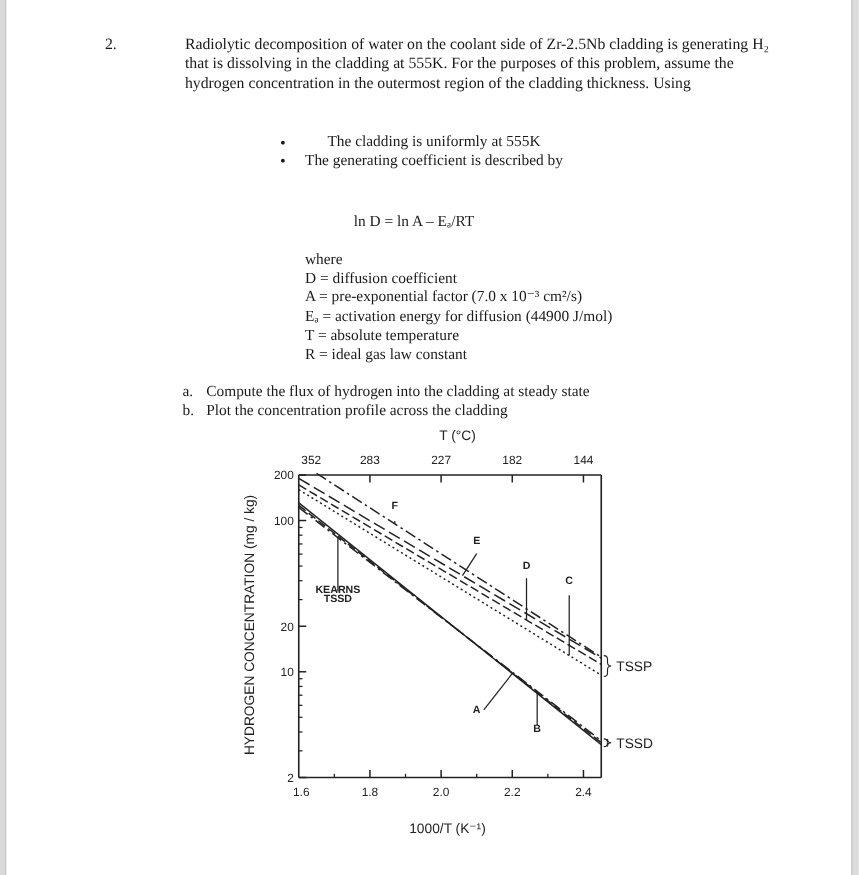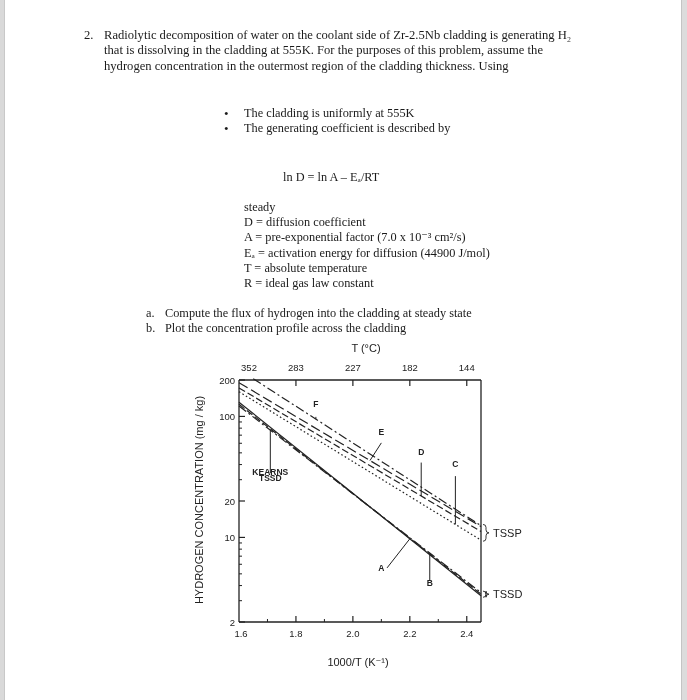--- a/index.html
+++ b/index.html
@@ -5,24 +5,24 @@
   html, body { margin: 0; padding: 0; }
   body {
     width: 687px; height: 700px; background: #ffffff; position: relative; overflow: hidden;
     font-family: "Liberation Serif", "DejaVu Serif", serif; color: #1a1a1a;
   }
   .edge-left { position: absolute; left: 0; top: 0; width: 4px; height: 700px; background: #d9d9d9; border-right: 1px solid #c8c8c8; }
   .edge-right { position: absolute; left: 681px; top: 0; width: 6px; height: 700px; background: #dcdcdc; border-left: 1px solid #c4c4c4; }
 
   .q-num { position: absolute; left: 84px; top: 28px; font-size: 12.6px; }
   .q-text { position: absolute; left: 104px; top: 28px; width: 520px; font-size: 12.6px; line-height: 15.3px; }
-  .q-line { white-space: nowrap; }
+  .q-line { white-space: nowrap; margin-left: 44px; }
 
   .bullets { position: absolute; left: 224px; top: 106px; font-size: 12.3px; line-height: 15px; }
-  .bullet { position: relative; padding-left: 20px; white-space: nowrap; }
+  .bullet { position: relative; padding-left: 20px; white-space: nowrap; text-align: center; }
   .bullet::before { content: "\2022"; position: absolute; left: 0; top: 0; font-size: 13px; }
 
   .eq { position: absolute; left: 283px; top: 170px; font-size: 12.3px; white-space: nowrap; }
 
   .defs { position: absolute; left: 244px; top: 200px; font-size: 12.3px; line-height: 15.2px; }
   .defs div { white-space: nowrap; }
 
   .tasks { position: absolute; left: 146px; top: 306px; font-size: 12.3px; line-height: 15px; }
   .task { position: relative; padding-left: 19px; white-space: nowrap; }
   .task .lbl { position: absolute; left: 0; top: 0; }
@@ -44,21 +44,21 @@
 </div>
 
 <div class="bullets">
   <div class="bullet">The cladding is uniformly at 555K</div>
   <div class="bullet">The generating coefficient is described by</div>
 </div>
 
 <div class="eq">ln D = ln A – Eₐ/RT</div>
 
 <div class="defs">
-  <div>steady</div>
+  <div>where</div>
   <div><span>D</span> = <span>diffusion coefficient</span></div>
   <div><span>A</span> = <span>pre-exponential factor (7.0 x 10⁻³ cm²/s)</span></div>
   <div><span>Eₐ</span> = <span>activation energy for diffusion (44900 J/mol)</span></div>
   <div><span>T</span> = <span>absolute temperature</span></div>
   <div><span>R</span> = <span>ideal gas law constant</span></div>
 </div>
 
 <div class="tasks">
   <div class="task">
     <span class="lbl">a.</span>

